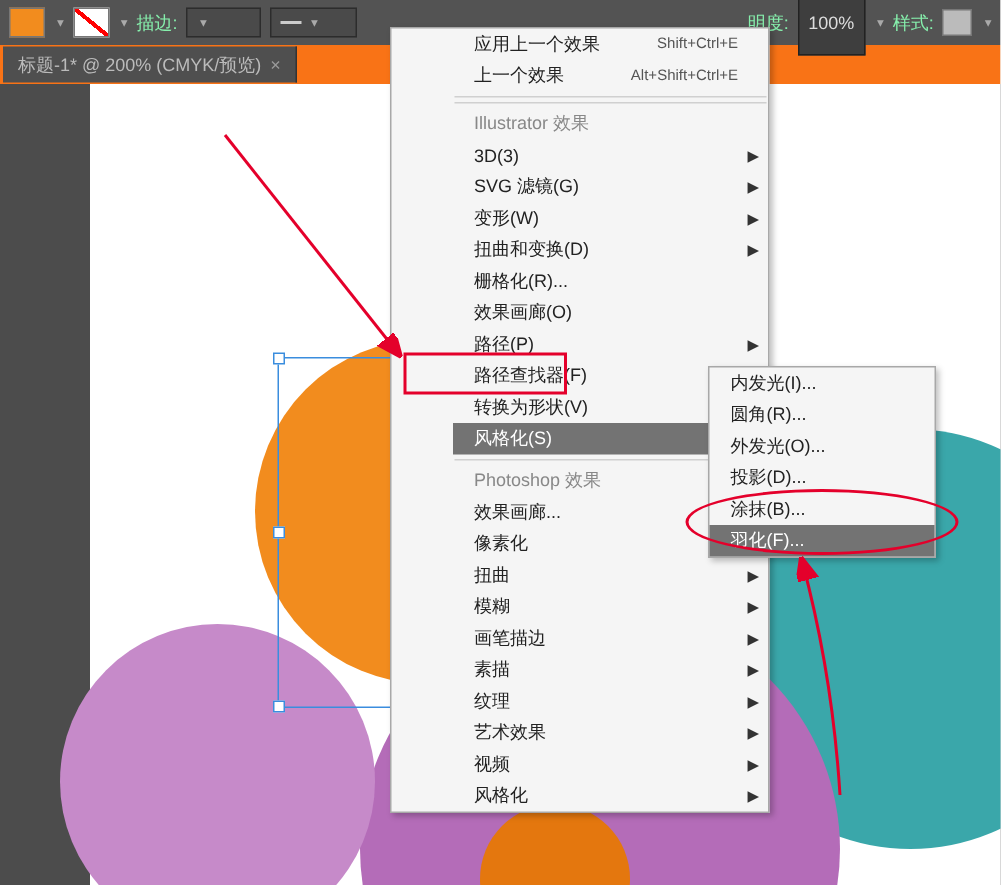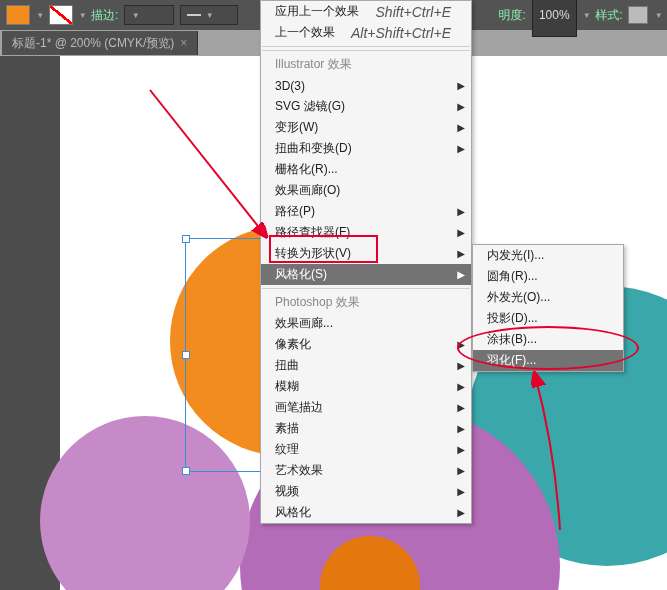--- a/index.html
+++ b/index.html
@@ -40,21 +40,21 @@
     color: #ccc;
     height: 18px;
     display: inline-flex;
     align-items: center;
     padding: 0 4px;
     gap: 2px;
   }
   .chev { font-size: 9px; margin-left: 2px; color: #aaa; }
   .pct-box { background:#3e3e3e; border:1px solid #222; padding:14px 6px; color:#ddd;}
   .tabbar {
-    background: #a3a3a3;
+    background: #f97316;
     height: 26px;
     display: flex;
     align-items: center;
     padding-left: 2px;
   }
   .tab {
     background: #4f4f4f;
     border-right: 1px solid #333;
     height: 24px;
     display: flex;
@@ -99,28 +99,28 @@
   .h-bl{top:100%;left:0;} .h-bm{top:100%;left:50%;} .h-br{top:100%;left:100%;}
   
   .menu {
     position: absolute;
     background: #f5f5f5;
     border: 1px solid #a8a8a8;
     box-shadow: 2px 2px 4px rgba(0,0,0,0.25);
     color: #222;
     z-index: 50;
   }
-  .menu.main { top: 0; left: 260px; width: 210px; }
+  .menu.main { top: 18px; left: 260px; width: 210px; padding-left: 41px; }
   .menu .row {
     display: flex; align-items: center;
     height: 21px; padding: 0 20px 0 14px;
     position: relative;
     white-space: nowrap;
   }
-  .menu .row .shortcut { margin-left: auto; color: #555; font-size: 14px; font-style: italic;}
+  .menu .row .shortcut { margin-left: auto; color: #555; font-size: 10px;}
   .menu .row .arrow { position: absolute; right: 6px; font-size: 10px; color: #333; }
   .menu .sep { height: 1px; background: #d0d0d0; margin: 3px 1px; }
   .menu .header { color: #888; text-align: right; }
   .menu .row.highlight {
     background: #737373;
     color: #fff;
   }
   .menu .row.highlight .arrow { color:#fff; }
   .menu.sub { top: 244px; left: 472px; width: 150px; }
   

